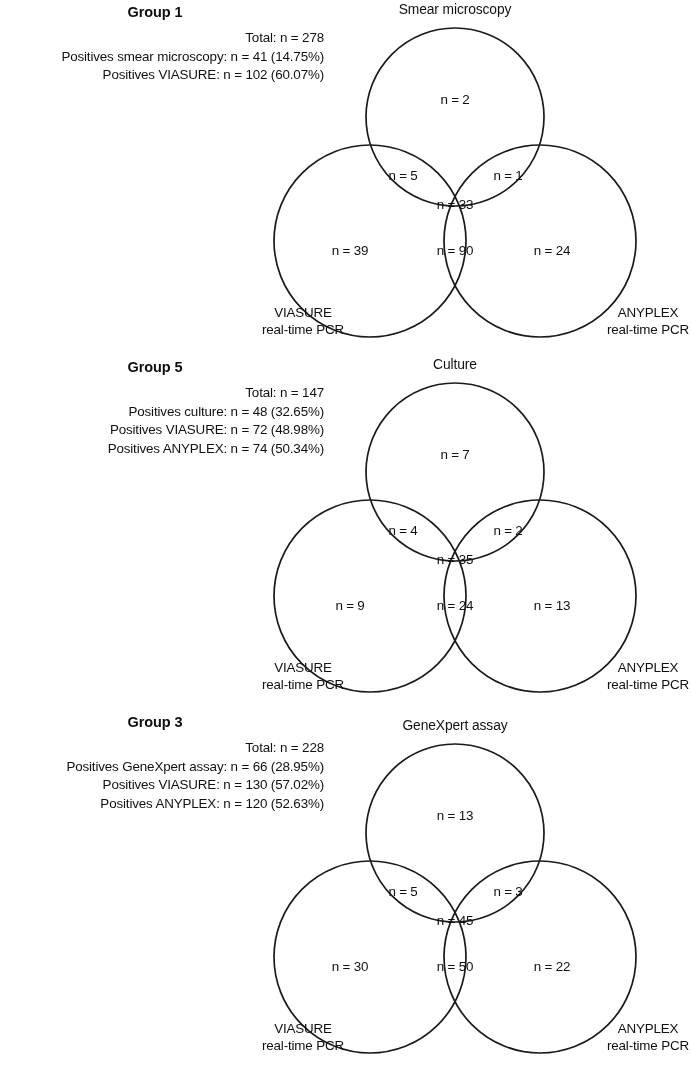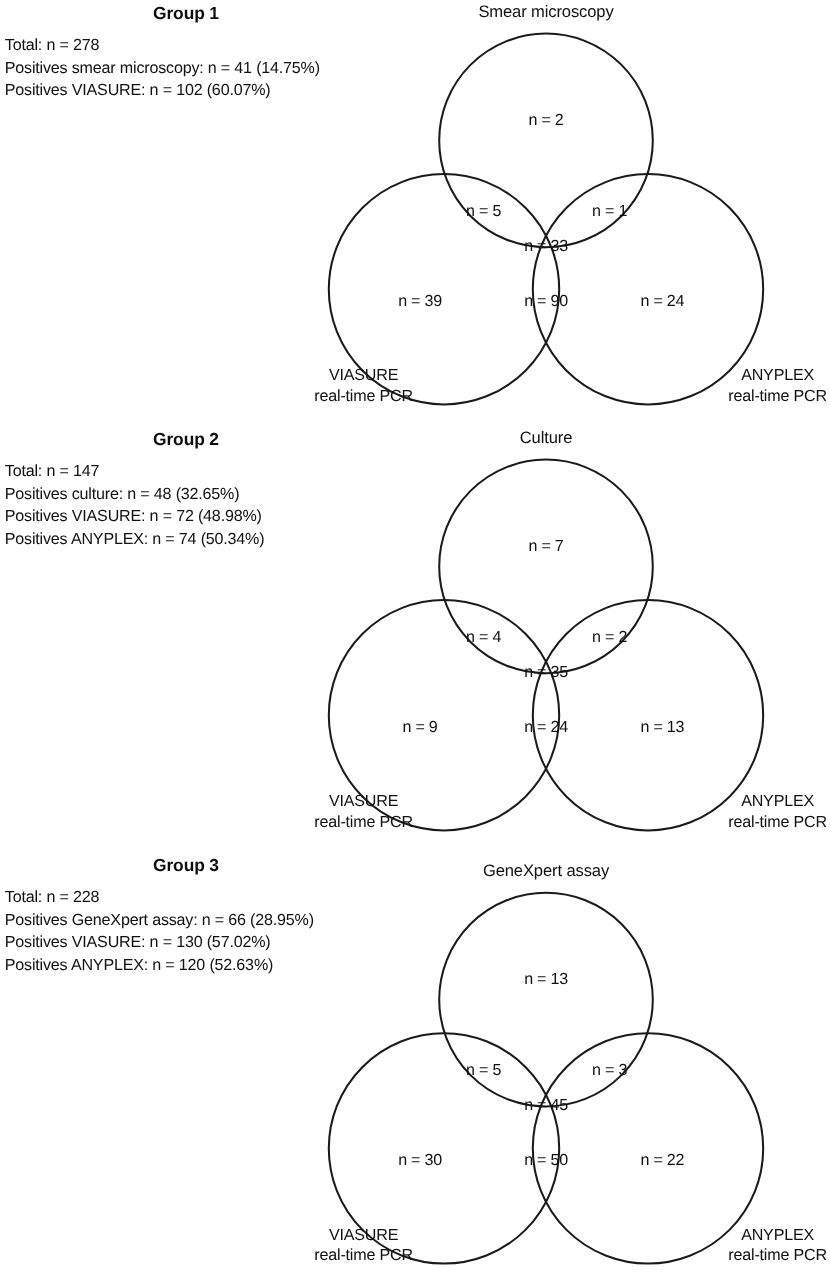--- a/index.html
+++ b/index.html
@@ -44,21 +44,21 @@
     position: absolute;
     left: 4px;
     top: 29px;
     width: 320px;
     font-size: 13.4px;
     line-height: 18.6px;
     color: #111111;
     letter-spacing: -0.15px;
     white-space: nowrap;
   }
-  .stats div { height: 18.6px; }
+  .stats div { height: 18.6px; text-align: right; }
 
   
   .venn {
     position: absolute;
     left: 260px;
     top: 0px;
     width: 432px;
     height: 355px;
   }
   .venn svg { display: block; }
@@ -116,21 +116,21 @@
 
       <text class="corner-label" x="43" y="317" text-anchor="middle">VIASURE</text>
       <text class="corner-label" x="43" y="334" text-anchor="middle">real-time PCR</text>
       <text class="corner-label" x="388" y="317" text-anchor="middle">ANYPLEX</text>
       <text class="corner-label" x="388" y="334" text-anchor="middle">real-time PCR</text>
     </svg>
   </div>
 </div>
 
 <div class="panel" id="panel-2">
-  <div class="group-title">Group 2</div>
+  <div class="group-title">Group 5</div>
   <div class="stats">
     <div>Total: n = 147</div>
     <div>Positives culture: n = 48 (32.65%)</div>
     <div>Positives VIASURE: n = 72 (48.98%)</div>
     <div>Positives ANYPLEX: n = 74 (50.34%)</div>
   </div>
 
   <div class="venn">
     <svg width="432" height="355" viewBox="0 0 432 355" xmlns="http://www.w3.org/2000/svg">
       <text class="top-title" x="195" y="14" text-anchor="middle">Culture</text>

